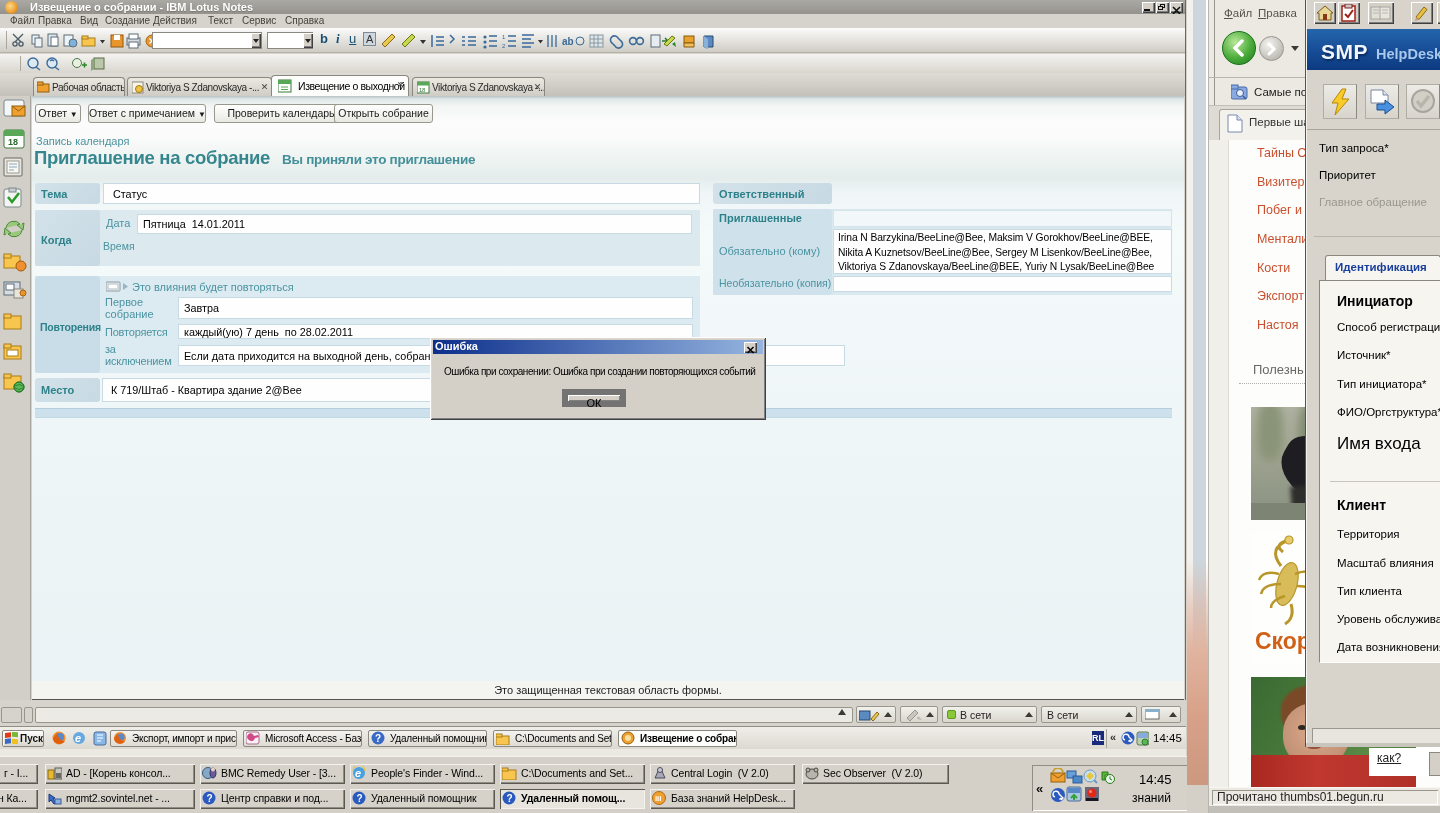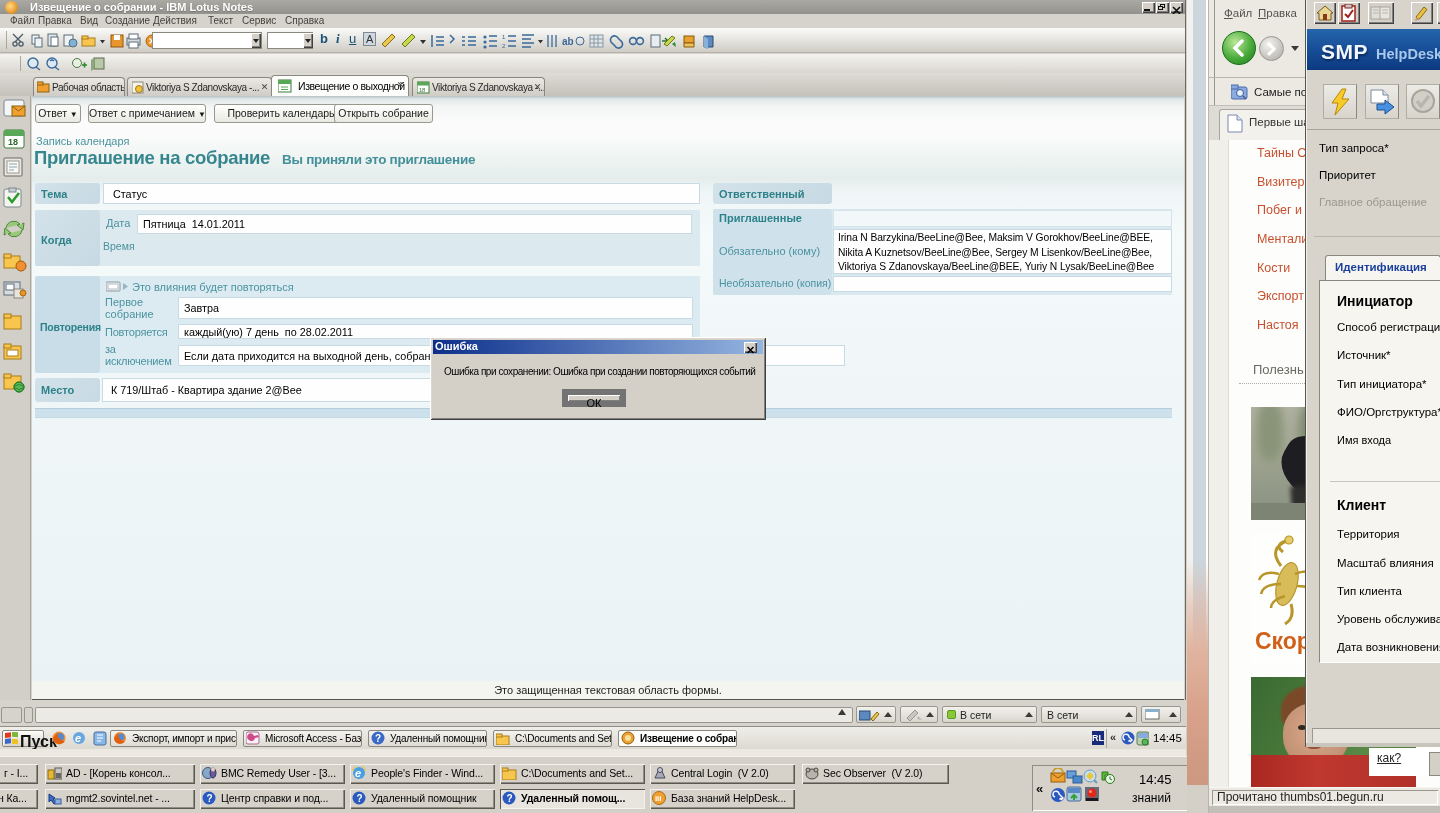--- a/index.html
+++ b/index.html
@@ -318,21 +318,21 @@
   </div>
 
   <div class="abs" id="innertask" style="left:0;top:726px;width:1186px;height:23px;background:linear-gradient(180deg,#f0eee9,#dcd9d1);border-top:1px solid #8f8d86;">
     <div class="abs" style="left:2px;top:3px;width:42px;height:17px;background:linear-gradient(180deg,#fdfdfc,#d8d5cd);border:1px solid #8a8880;border-radius:2px;box-shadow:inset 1px 1px 0 #fff;">
       <svg width="14" height="13" style="position:absolute;left:2px;top:1px;">
           <rect x="0" y="1" width="6" height="5" fill="#e03a1a" transform="skewY(-6)"></rect>
           <rect x="7" y="0" width="6" height="5" fill="#7ab83a" transform="skewY(6) translate(0,-1)"></rect>
           <rect x="0" y="7" width="6" height="5" fill="#3a6ac8" transform="skewY(-6)"></rect>
           <rect x="7" y="7" width="6" height="5" fill="#f0c020" transform="skewY(6) translate(0,-1)"></rect>
         </svg>
-      <span style="position:absolute;left:17px;top:2px;font-size:16px;font-weight:bold;color:#111;">Пуск</span>
+      <span style="position:absolute;left:17px;top:2px;font-size:10px;font-weight:bold;color:#111;">Пуск</span>
     </div>
     <svg class="abs" style="left:52px;top:4px;" width="58" height="15">
       <circle cx="7" cy="7" r="6.5" fill="#f09030"></circle>
         <circle cx="8" cy="6" r="4" fill="#5a88c8"></circle>
         <path d="M1 7 a6.5 6.5 0 0 0 12 3 a7 7 0 0 1 -7 -9" fill="#e06010"></path>
       <circle cx="27" cy="7" r="6" fill="#68a8e0"></circle>
         <text x="23" y="11" font-size="11" fill="#fff" font-style="italic" font-weight="bold">e</text>
       <rect x="42" y="1" width="12" height="13" rx="2" fill="#88b8e8" stroke="#4a6a9a"></rect>
         <path d="M45 4 h6 M45 7 h6 M45 10 h4" stroke="#fff" stroke-width="1.2"></path>
     </svg>
@@ -698,21 +698,21 @@
   <div class="abs" style="left:19px;top:255px;width:116px;height:25px;background:#f6f5f0;border:1px solid #8a877f;border-bottom:none;border-radius:3px 3px 0 0;">
     <span style="position:absolute;left:9px;top:5px;font-size:11.5px;font-weight:bold;color:#1a3f9c;">Идентификация</span>
   </div>
 
   <div class="abs" style="left:13px;top:280px;width:122px;height:383px;background:#f6f5f0;border-left:1px solid #8a877f;border-top:1px solid #8a877f;border-bottom:1px solid #fff;">
     <div class="abs" style="left:17px;top:12px;font-size:14px;font-weight:bold;color:#000;">Инициатор</div>
     <div class="abs" style="left:17px;top:40px;font-size:11.5px;color:#000;">Способ регистрации*</div>
     <div class="abs" style="left:17px;top:68px;font-size:11.5px;color:#000;">Источник*</div>
     <div class="abs" style="left:17px;top:97px;font-size:11.5px;color:#000;">Тип инициатора*</div>
     <div class="abs" style="left:17px;top:125px;font-size:11.5px;color:#000;">ФИО/Оргструктура*</div>
-    <div class="abs" style="left:17px;top:153px;font-size:11px;color:#000;">Имя входа</div>
+    <div class="abs" style="left:17px;top:153px;font-size:17px;color:#000;">Имя входа</div>
     <div class="abs" style="left:10px;top:200px;width:112px;height:0;border-top:1px solid #c8c5bd;"></div>
     <div class="abs" style="left:17px;top:216px;font-size:14px;font-weight:bold;color:#000;">Клиент</div>
     <div class="abs" style="left:17px;top:247px;font-size:11.5px;color:#000;">Территория</div>
     <div class="abs" style="left:17px;top:276px;font-size:11.5px;color:#000;">Масштаб влияния</div>
     <div class="abs" style="left:17px;top:304px;font-size:11.5px;color:#000;">Тип клиента</div>
     <div class="abs" style="left:17px;top:332px;font-size:11.5px;color:#000;">Уровень обслуживан</div>
     <div class="abs" style="left:17px;top:360px;font-size:11.5px;color:#000;">Дата возникновения</div>
   </div>
 
   <div class="abs" style="left:6px;top:728px;width:129px;height:15px;background:#e8e5de;box-shadow:inset 1px 1px 0 #9a978e;"></div>

